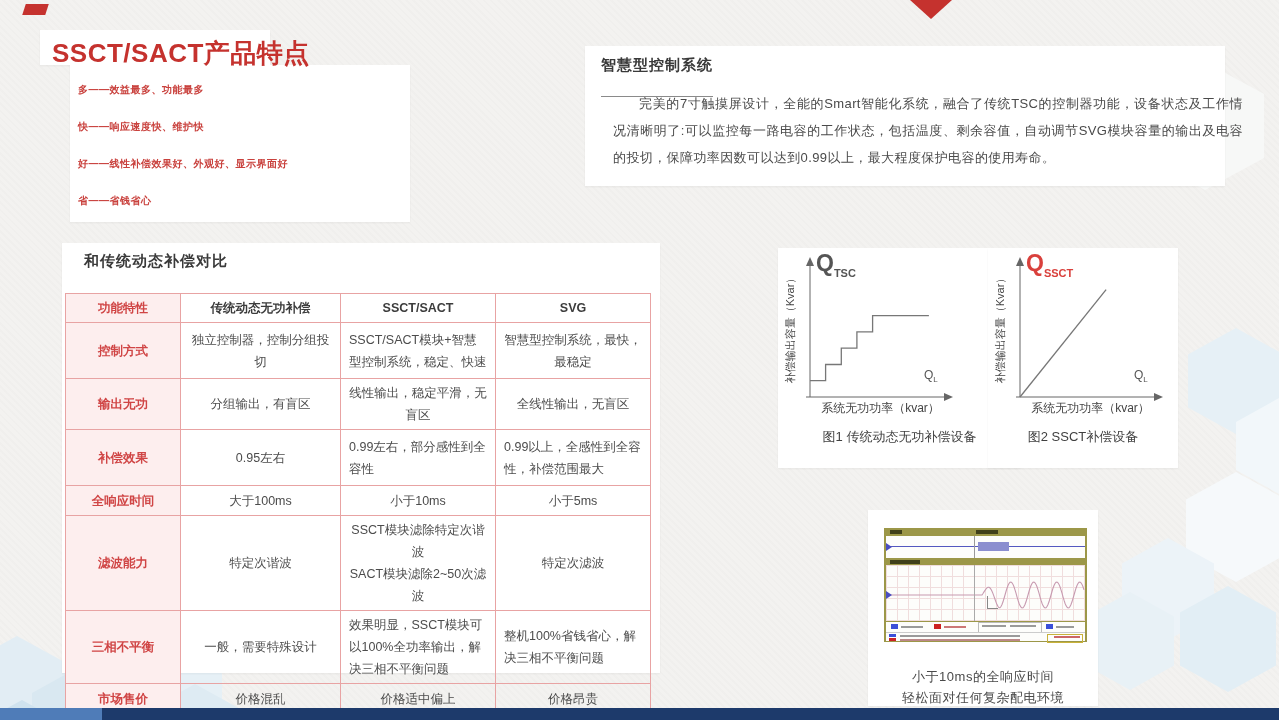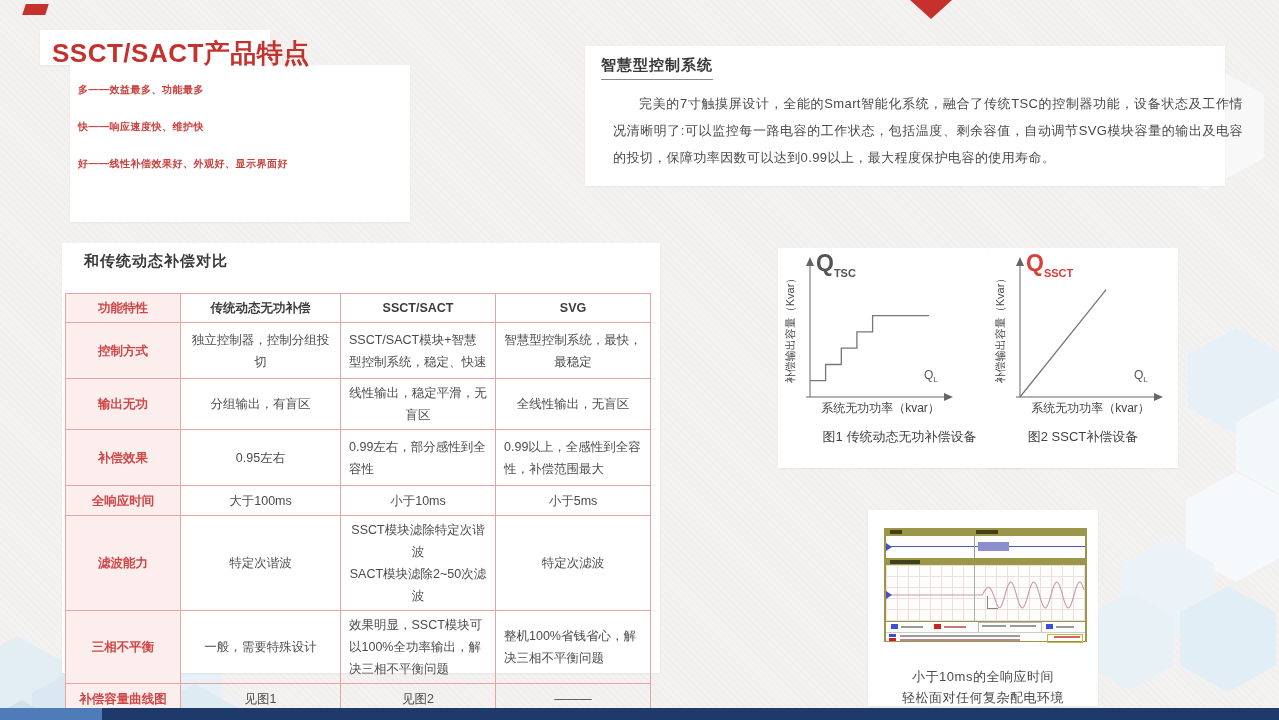--- a/index.html
+++ b/index.html
@@ -10,21 +10,21 @@
   .hex{position:absolute;clip-path:polygon(50% 0,100% 25%,100% 75%,50% 100%,0 75%,0 25%);}
   .card{position:absolute;background:#ffffff;box-shadow:0 1px 2px rgba(0,0,0,0.05);}
 
   
   .feat-title{position:absolute;left:52px;top:36px;font-size:26px;font-weight:bold;color:#c5322e;letter-spacing:0.5px;}
   .feat-list{position:absolute;left:78px;top:82px;width:330px;}
   .feat-item{font-size:10px;font-weight:bold;color:#c9413d;margin-bottom:21px;line-height:16px;letter-spacing:0.5px;}
 
   
   .smart-title{position:absolute;left:16px;top:10px;font-size:15px;font-weight:bold;color:#3a3a3a;
-    border-bottom:1px solid #8a8a8a;padding-bottom:4px;letter-spacing:1px;}
+    border-bottom:1px solid #8a8a8a;padding-bottom:21px;letter-spacing:1px;}
   .smart-body{position:absolute;left:8px;top:44px;width:630px;font-size:13px;color:#4a4a4a;
     line-height:27px;text-align:justify;text-indent:2em;letter-spacing:0.4px;margin-left:20px;}
 
   
   .cmp-title{position:absolute;left:22px;top:9px;font-size:15px;font-weight:bold;color:#3a3a3a;letter-spacing:1px;}
   table.cmp{position:absolute;left:3px;top:50px;border-collapse:collapse;table-layout:fixed;}
   table.cmp td,table.cmp th{border:1px solid #e8a3a3;font-size:12.5px;vertical-align:middle;
     padding:3px 8px;color:#4c4c4c;text-align:center;white-space:pre-line;line-height:22px;}
   table.cmp th{font-weight:bold;color:#3c3c3c;}
   table.cmp .rowlab{background:#fdeeee;color:#d04545;font-weight:bold;}
@@ -85,20 +85,21 @@
   <div class="corner-quad"></div>
   <div class="corner-tri"></div>
 
   <div class="card" style="left:40px;top:30px;width:230px;height:35px;"></div>
   <div class="card" style="left:70px;top:65px;width:340px;height:157px;"></div>
   <div class="feat-title">SSCT/SACT产品特点</div>
   <div class="feat-list">
     <div class="feat-item">多——效益最多、功能最多</div>
     <div class="feat-item">快——响应速度快、维护快</div>
     <div class="feat-item">好——线性补偿效果好、外观好、显示界面好</div>
+    <div class="feat-item">省——省钱省心</div>
   </div>
 
   <div class="card" style="left:585px;top:46px;width:640px;height:140px;">
     <div class="smart-title">智慧型控制系统</div>
     <div class="smart-body">完美的7寸触摸屏设计，全能的Smart智能化系统，融合了传统TSC的控制器功能，设备状态及工作情况清晰明了:可以监控每一路电容的工作状态，包括温度、剩余容值，自动调节SVG模块容量的输出及电容的投切，保障功率因数可以达到0.99以上，最大程度保护电容的使用寿命。</div>
   </div>
 
   <div class="card" style="left:62px;top:243px;width:598px;height:430px;">
     <div class="cmp-title">和传统动态补偿对比</div>
     <table class="cmp">
@@ -148,20 +149,26 @@
 SACT模块滤除2~50次滤波</td>
             <td>特定次滤波</td>
           </tr>
           <tr style="height: 54px;">
             <td class="rowlab">三相不平衡</td>
             <td>一般，需要特殊设计</td>
             <td class="longcell">效果明显，SSCT模块可以100%全功率输出，解决三相不平衡问题</td>
             <td class="longcell">整机100%省钱省心，解决三相不平衡问题</td>
           </tr>
           <tr style="height: 30px;">
+            <td class="rowlab">市场售价</td>
+            <td>价格混乱</td>
+            <td>价格适中偏上</td>
+            <td>价格昂贵</td>
+          </tr>
+          <tr style="height: 30px;">
             <td class="rowlab">补偿容量曲线图</td>
             <td>见图1</td>
             <td>见图2</td>
             <td>———</td>
           </tr>
         </tbody>
     </table>
   </div>
 
   <div class="chart-card" style="left:778px;top:248px;">

